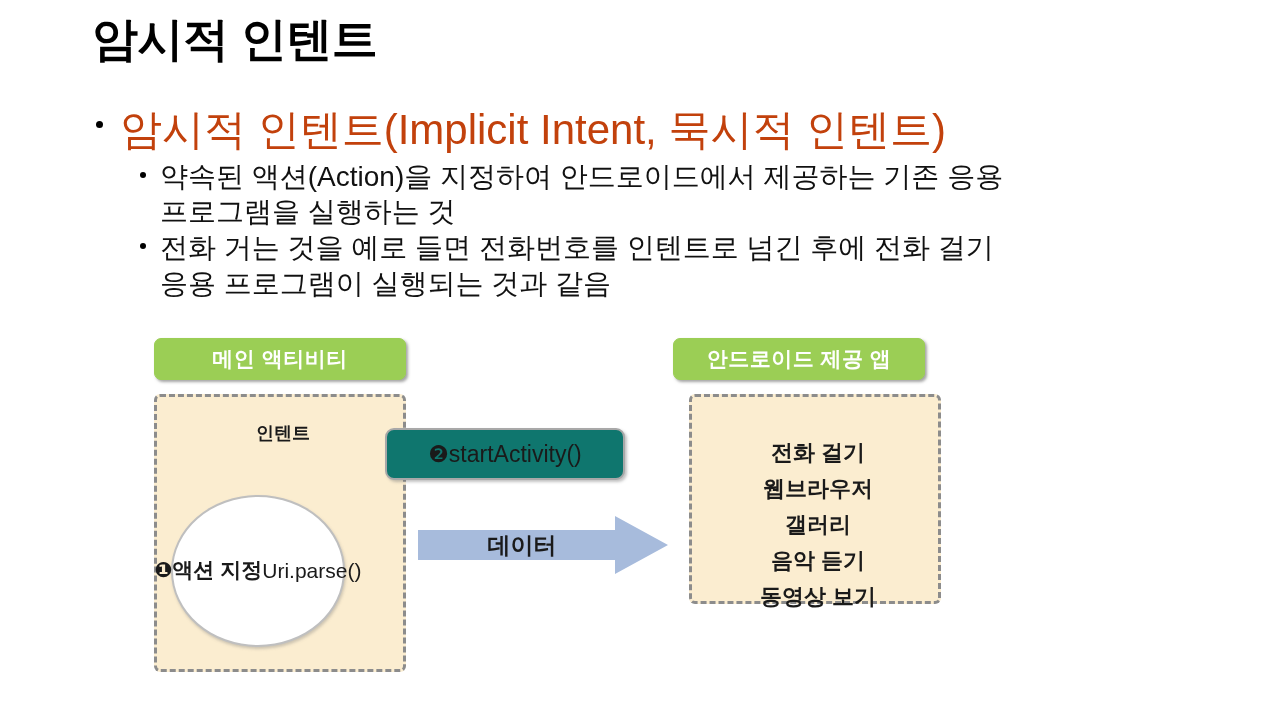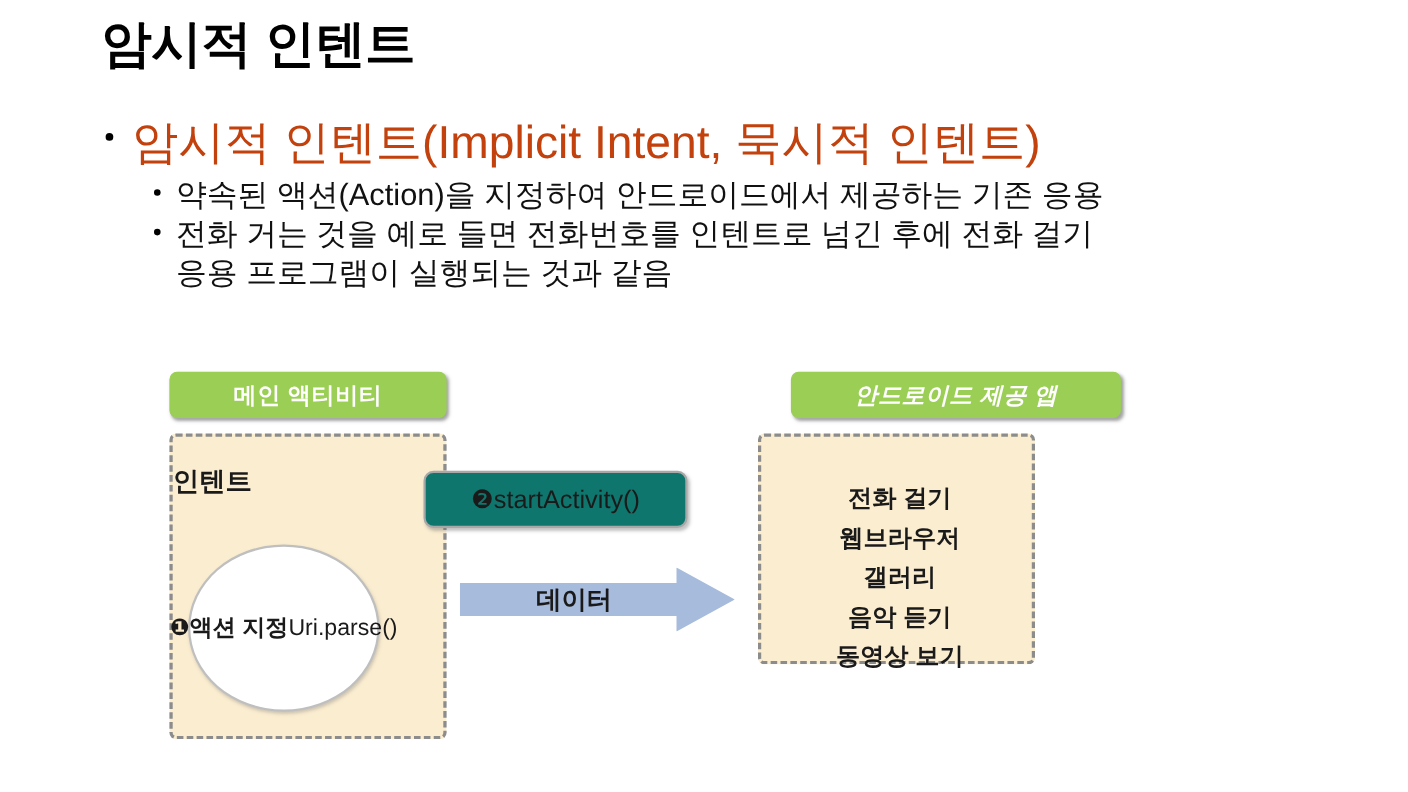--- a/index.html
+++ b/index.html
@@ -93,38 +93,39 @@
     font-size: 21px;
     font-weight: bold;
     letter-spacing: 0.5px;
     display: flex;
     align-items: center;
     justify-content: center;
     box-shadow: 2px 2px 3px rgba(90,90,90,0.55);
     white-space: nowrap;
   }
   #header-main-activity { left: 14px;  top: 2px;  width: 252px; height: 42px; }
-  #header-android-apps  { left: 579px; top: 2px;  width: 300px; height: 42px; font-style: italic; }
+  #header-android-apps  { left: 533px; top: 2px;  width: 252px; height: 42px; }
 
   .dashed-panel {
     position: absolute;
     box-sizing: border-box;
     background: #FBEDD0;
     border: 3px dashed #8C8C8C;
     border-radius: 6px;
   }
   #panel-intent   { left: 14px;  top: 58px; width: 252px; height: 278px; }
   #panel-provided { left: 549px; top: 58px; width: 252px; height: 210px; }
 
   #intent-label {
     position: absolute;
     left: 0;
     top: 24px;
     width: 252px;
-    font-size: 24px;
+    text-align: center;
+    font-size: 18px;
     font-weight: bold;
     color: #1a1a1a;
     white-space: nowrap;
   }
 
   #action-ellipse {
     position: absolute;
     left: 14px;
     top: 98px;
     width: 170px;
@@ -217,20 +218,21 @@
 <div id="bullet-list">
 
   <div class="bullet-l1">
     <span class="dot"></span>
     <span>암시적 인텐트(Implicit Intent, 묵시적 인텐트)</span>
   </div>
 
   <div class="bullet-l2">
     <span class="dot"></span>
     <span class="ln">약속된 액션(Action)을 지정하여 안드로이드에서 제공하는 기존 응용</span>
+    <span class="ln">프로그램을 실행하는 것</span>
   </div>
 
   <div class="bullet-l2">
     <span class="dot"></span>
     <span class="ln">전화 거는 것을 예로 들면 전화번호를 인텐트로 넘긴 후에 전화 걸기</span>
     <span class="ln">응용 프로그램이 실행되는 것과 같음</span>
   </div>
 
 </div>
 

